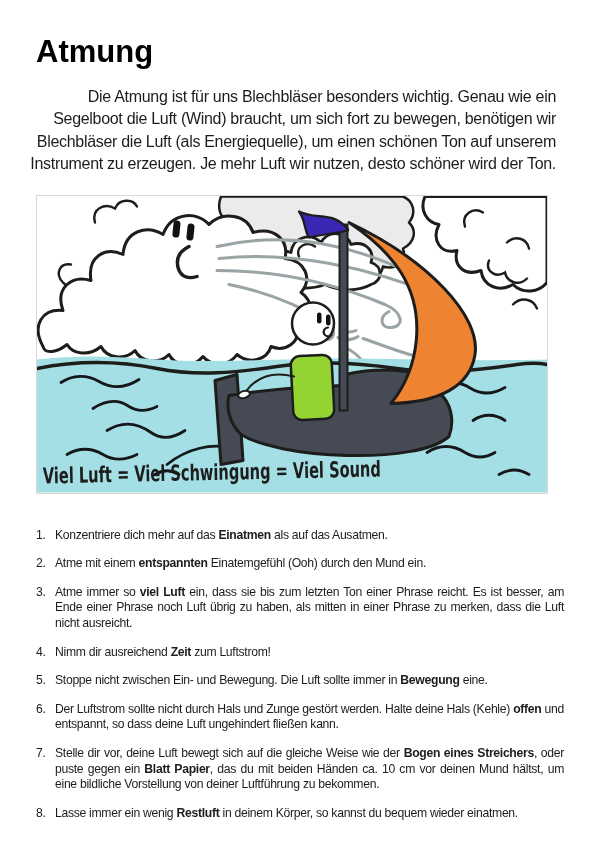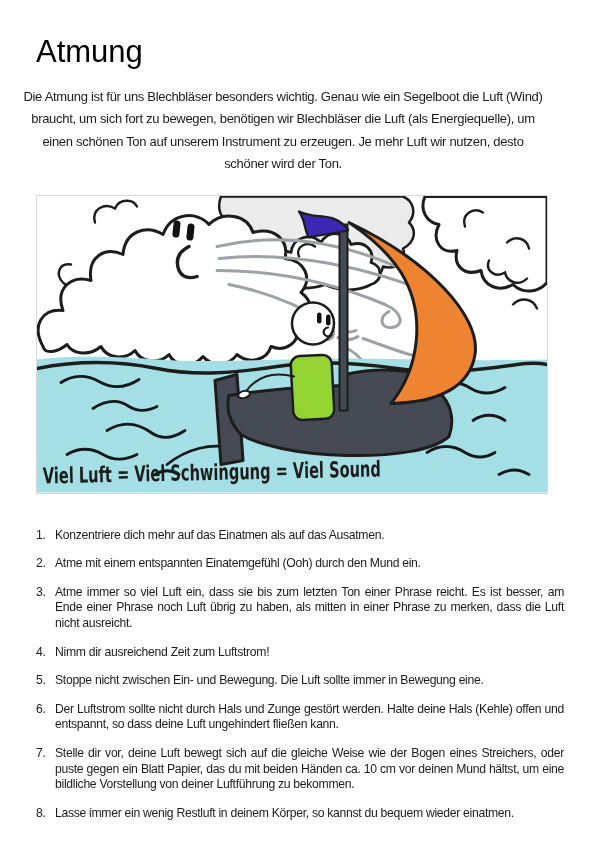--- a/index.html
+++ b/index.html
@@ -7,29 +7,29 @@
     width: 600px; height: 849px;
     font-family: "Liberation Sans", sans-serif;
     color: #1c1c1c;
     position: relative;
     overflow: hidden;
   }
   .page { position: relative; width: 600px; height: 849px; }
 
   .title {
     margin: 34px 36px 0 36px;
-    font-size: 31px; font-weight: 400; line-height: 36px;
+    font-size: 31px; font-weight: 700; line-height: 36px;
     color: #000;
   }
 
   .intro {
-    margin: 16px 36px 0 19px;
+    margin: 16px 36px 0 28px;
     width: 528px;
-    font-size: 13px; line-height: 22.4px; letter-spacing: -0.3px;
-    text-align: center;
+    font-size: 16px; line-height: 22.4px; letter-spacing: -0.3px;
+    text-align: right;
   }
 
   .figure {
     margin: 19px 0 0 36px;
     width: 512px; height: 299px;
     border: 1px solid #d8d8d8;
     box-sizing: border-box;
     background: #ffffff;
   }
   .figure svg { display: block; width: 100%; height: 100%; }
@@ -48,21 +48,21 @@
     margin: 34px 36px 0 36px;
     width: 528px;
   }
   .list-item {
     display: flex;
     margin-bottom: 13px;
     font-size: 12.2px; line-height: 15.6px; letter-spacing: -0.3px;
   }
   .list-item .num { flex: none; width: 19px; }
   .list-item .txt { flex: 1; text-align: justify; }
-  .list-item b { font-weight: normal; }
+  .list-item b { font-weight: bold; }
 
   .page-number {
     position: absolute; left: 36px; top: 813px;
     font-size: 12.5px; line-height: 15px;
   }
 </style>
 </head>
 <body>
 
 <div class="page">

